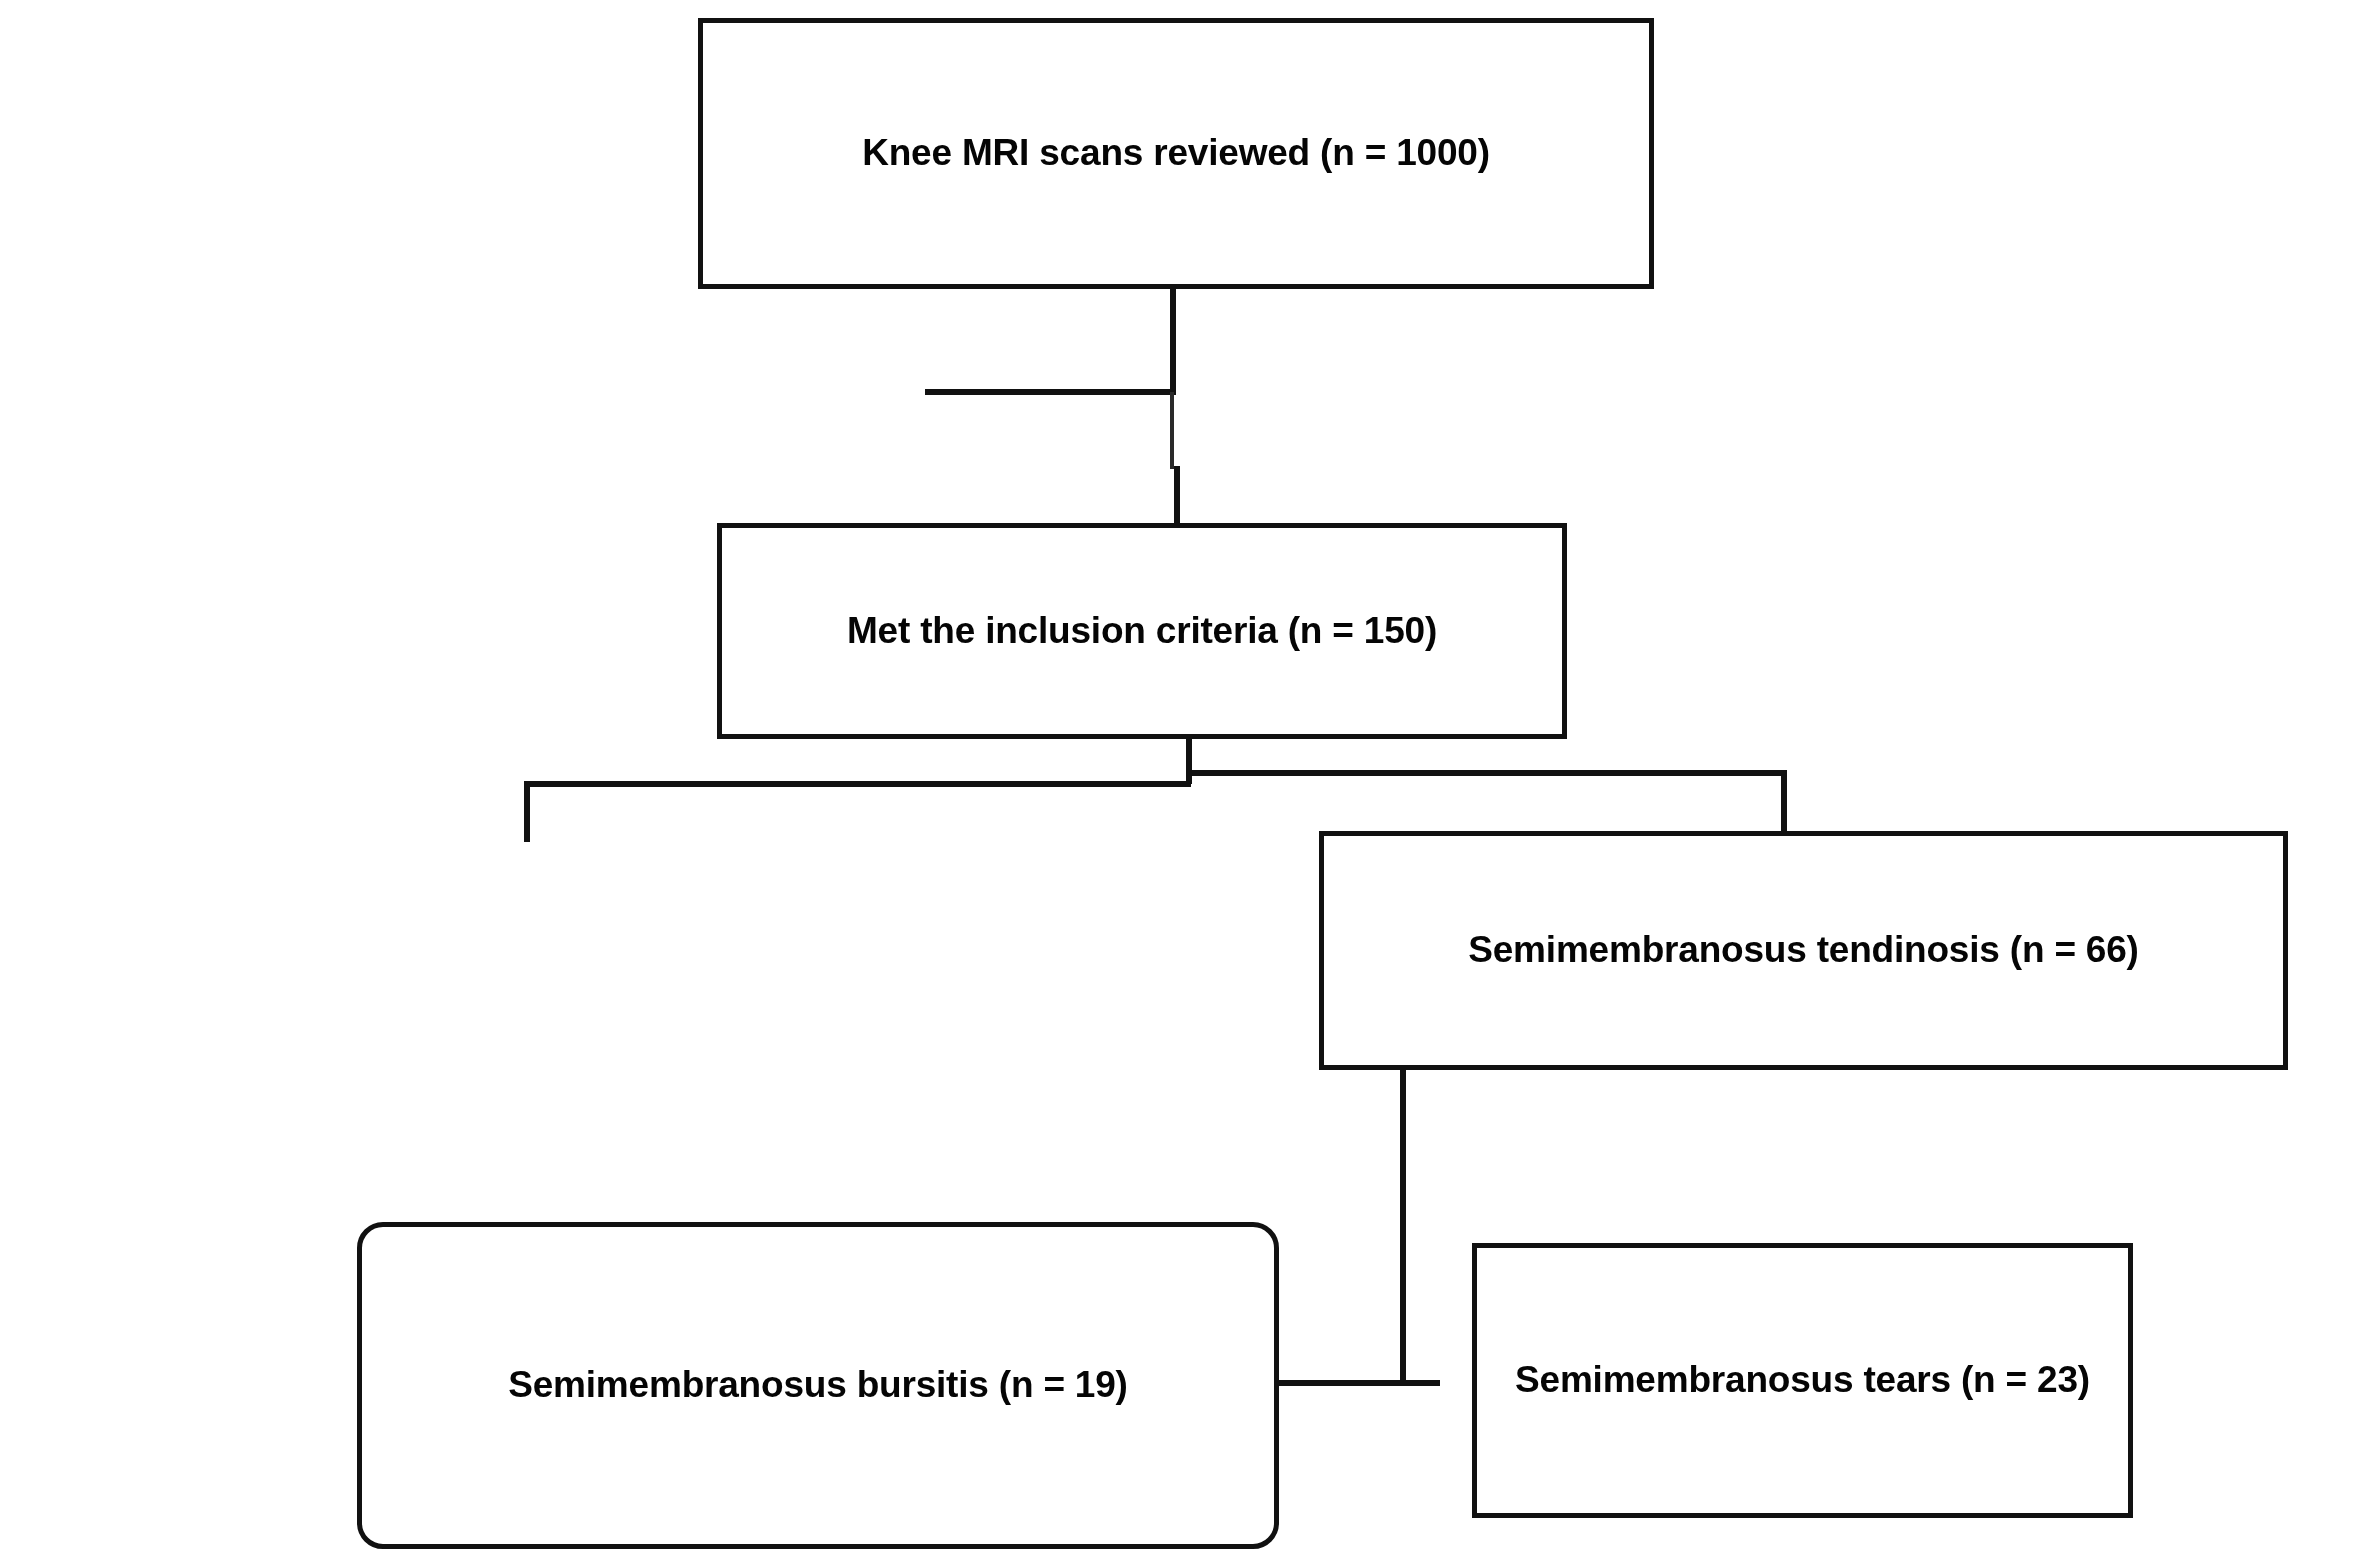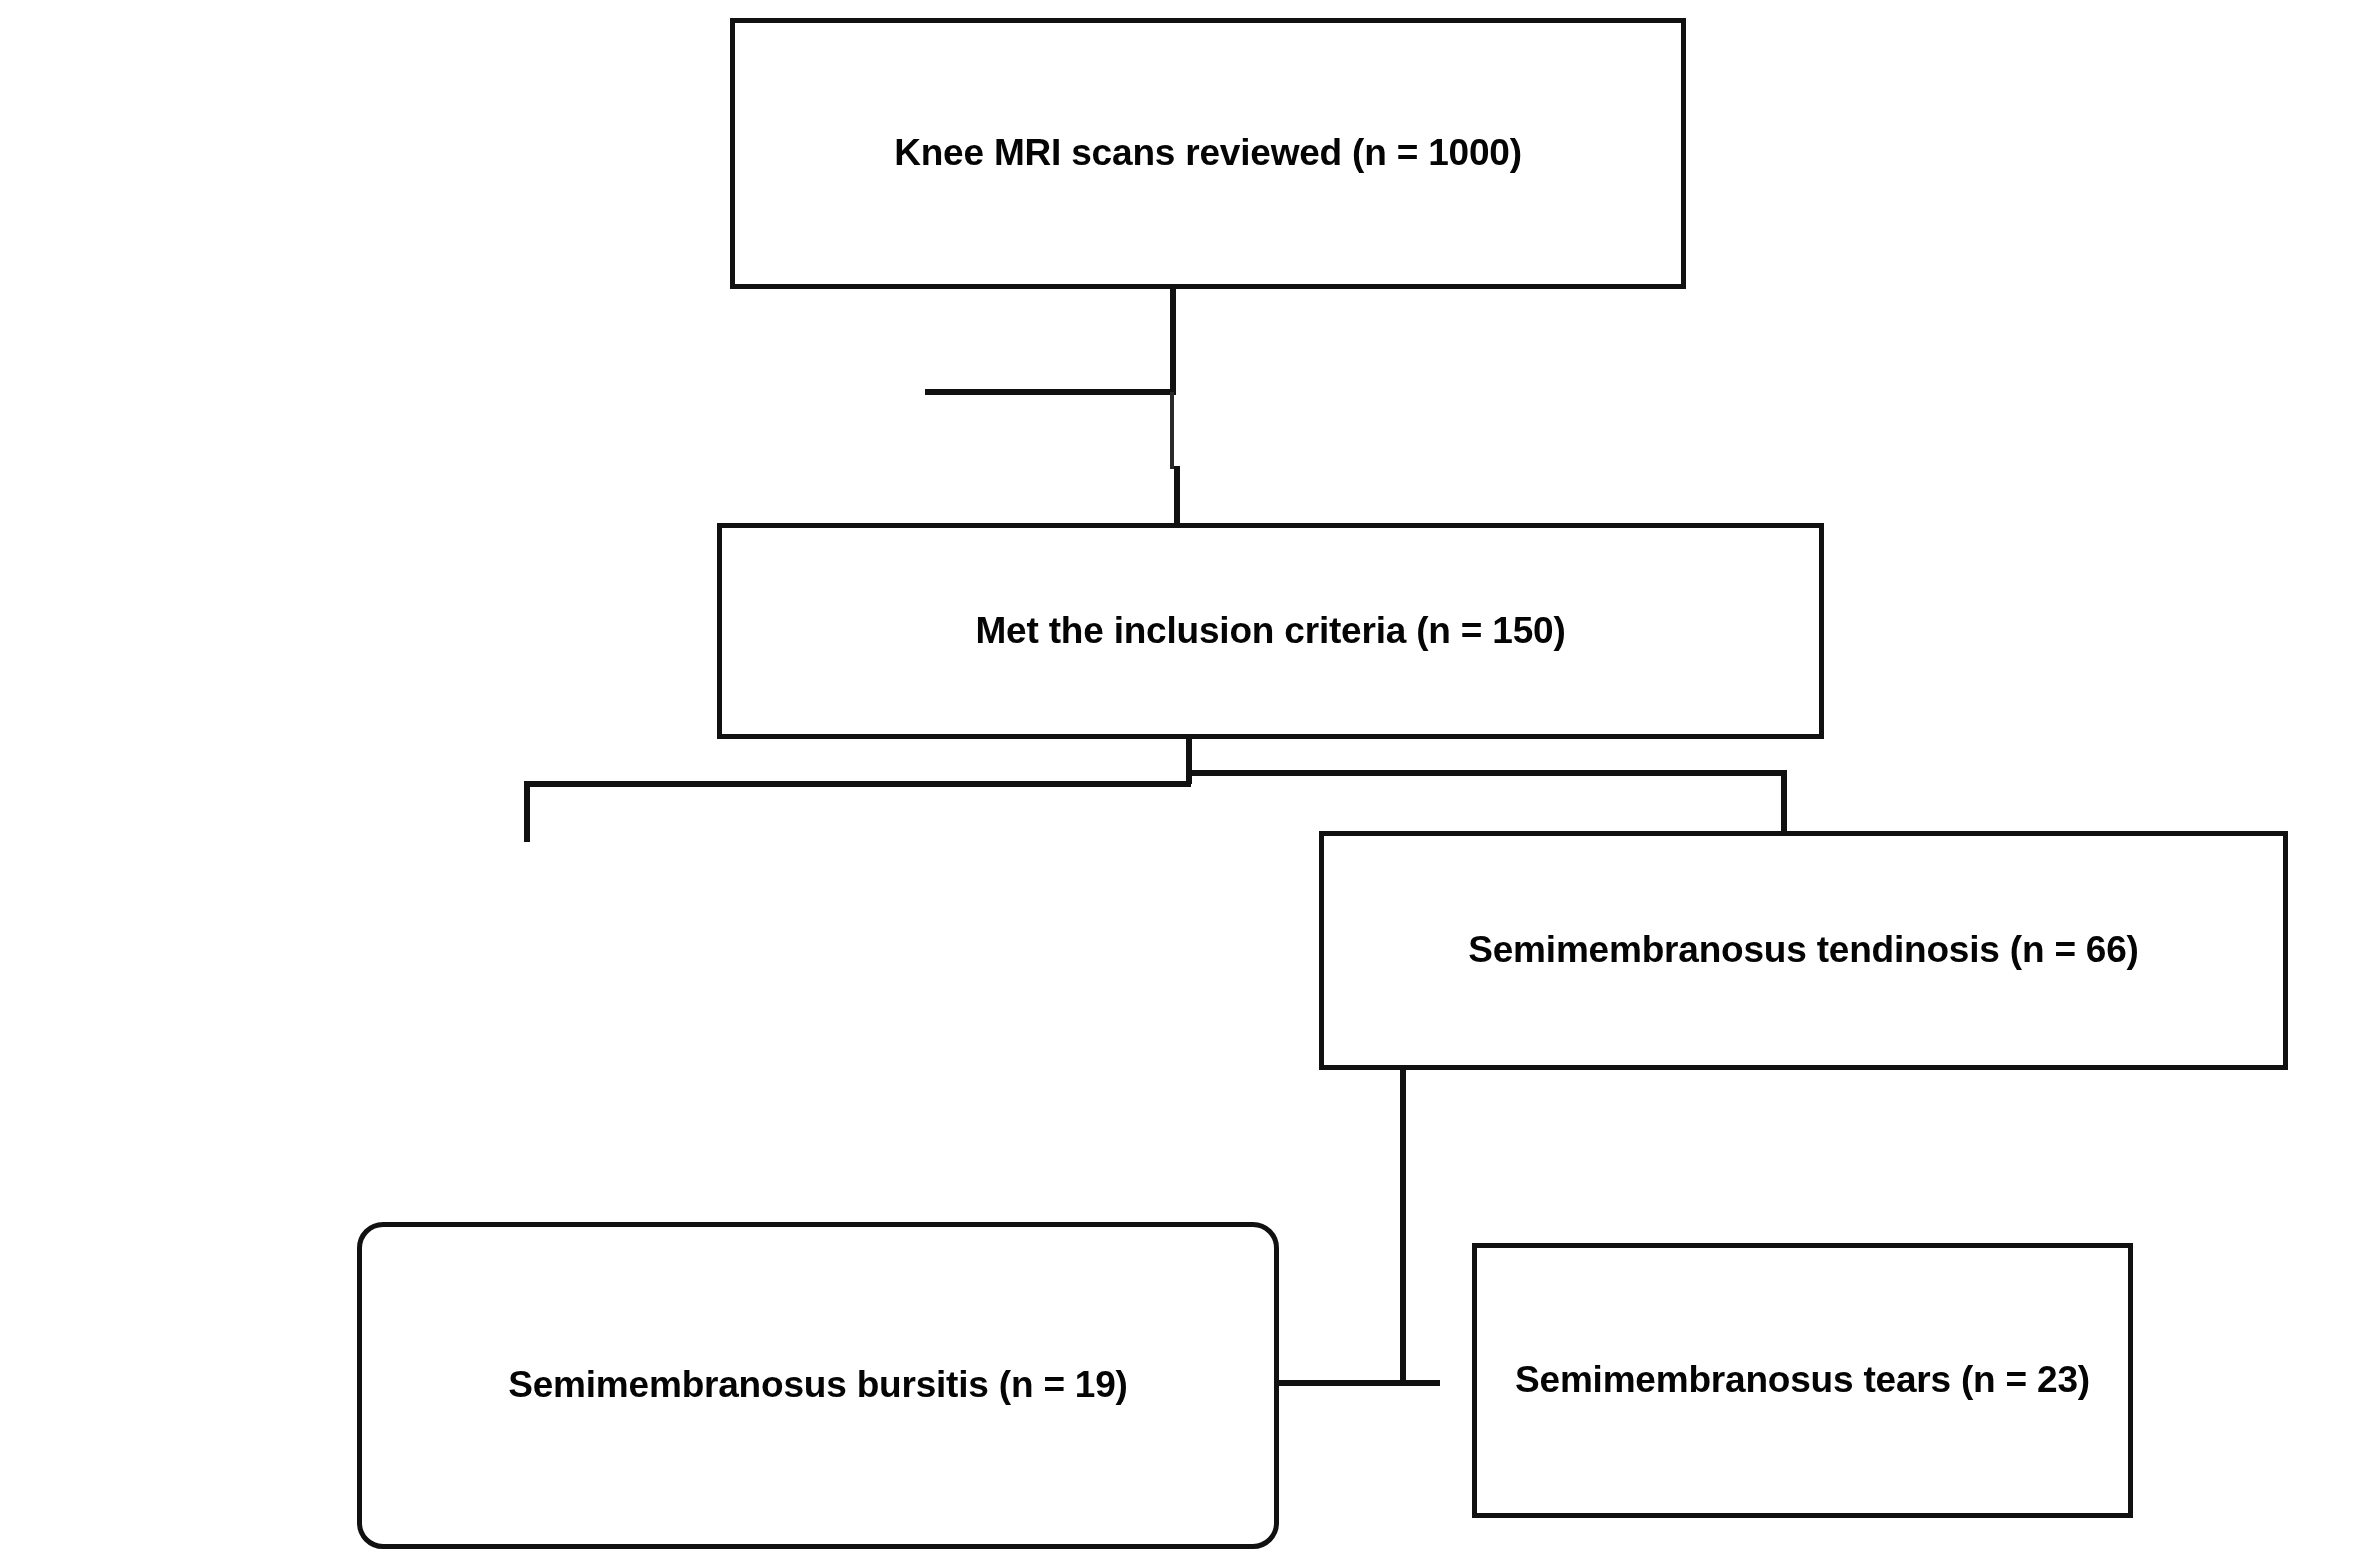--- a/index.html
+++ b/index.html
@@ -68,26 +68,26 @@
   <div class="conn v" style="left:524px; top:781px; height:61px;"></div>
 
   <div class="conn v" style="left:1781px; top:770px; height:64px;"></div>
 
   <div class="conn v" style="left:1400px; top:1067px; height:318px;"></div>
 
   <div class="conn h" style="left:1274px; top:1380px; width:132px;"></div>
 
   <div class="conn h" style="left:1400px; top:1380px; width:40px;"></div>
 
-  <div class="node" style="left:698px; top:17.7px; width:956px; height:271px;margin-left:32px;">
+  <div class="node" style="left:698px; top:17.7px; width:956px; height:271px;">
     <span class="label">Knee MRI scans reviewed (n = 1000)</span>
   </div>
 
 
-  <div class="node" style="left:717px; top:523px; width:1107px; height:216px;">
+  <div class="node" style="left:717px; top:523px; width:850px; height:216px;">
     <span class="label">Met the inclusion criteria (n = 150)</span>
   </div>
 
 
   <div class="node" style="left:1319px; top:831px; width:969px; height:239px;">
     <span class="label">Semimembranosus tendinosis (n = 66)</span>
   </div>
 
   <div class="node" style="left:357px; top:1222px; width:922px; height:327px;border-radius:26px;">
     <span class="label">Semimembranosus bursitis (n = 19)</span>

